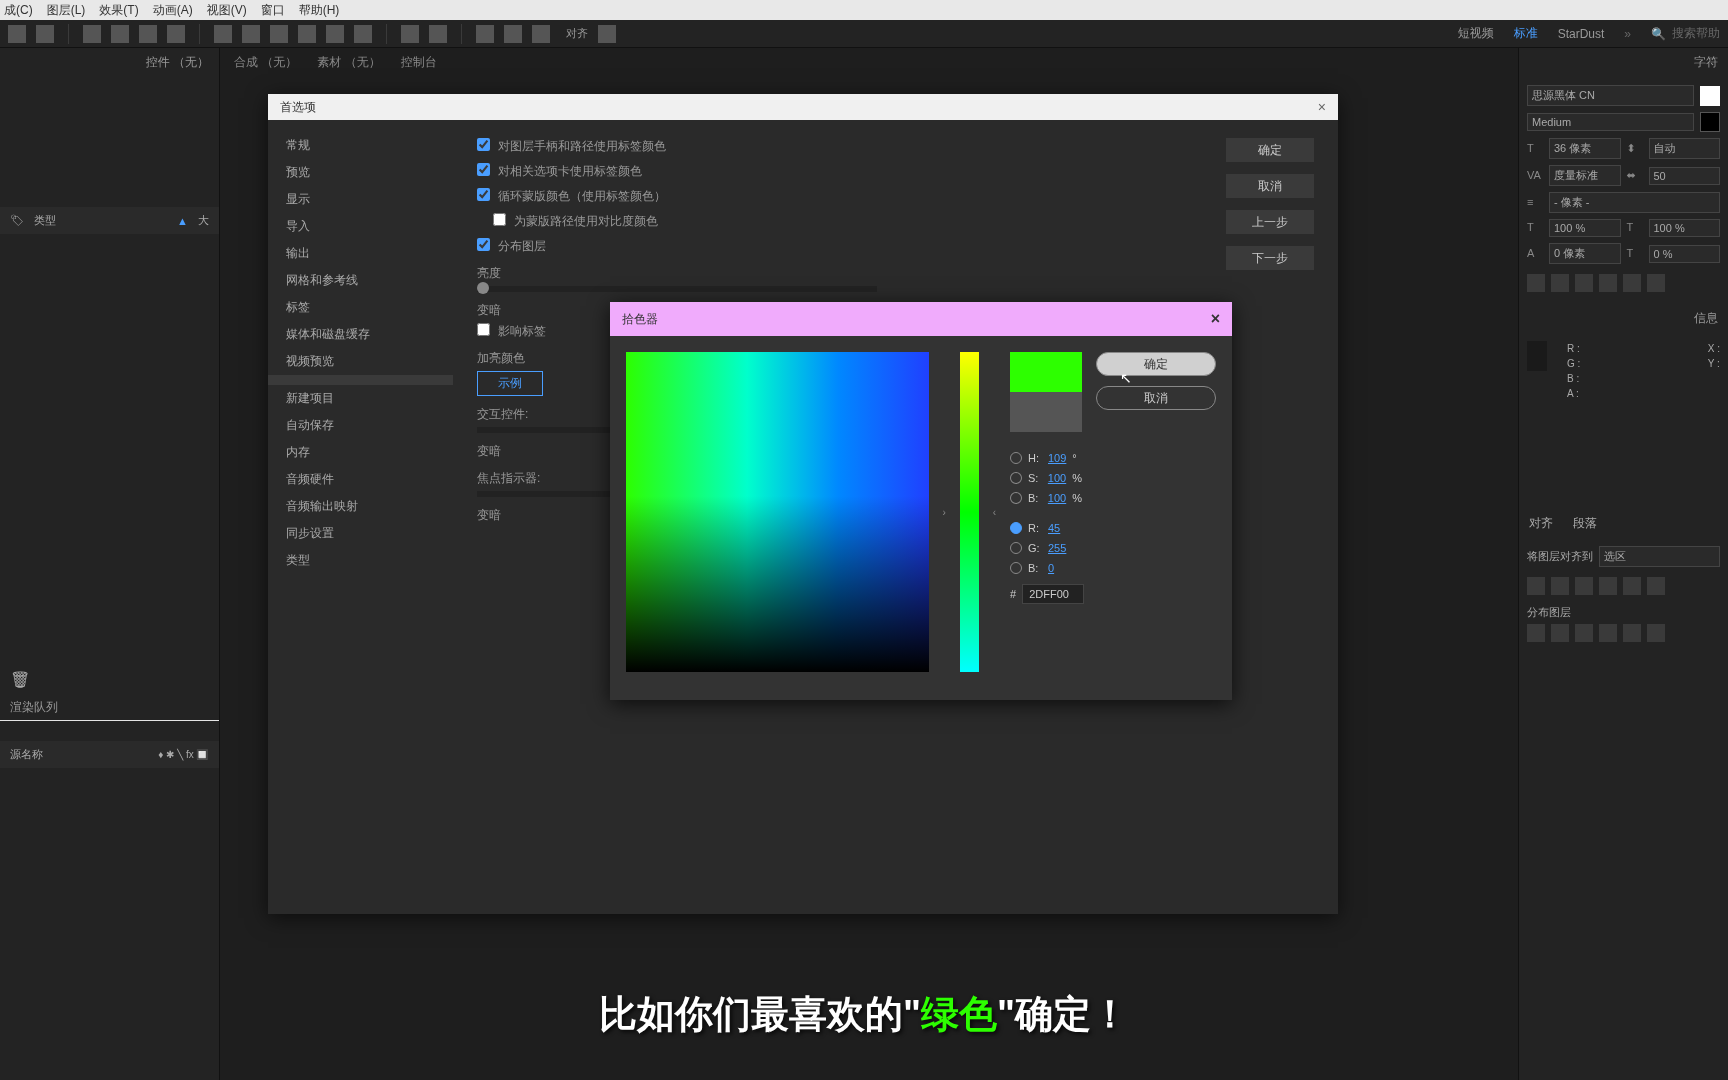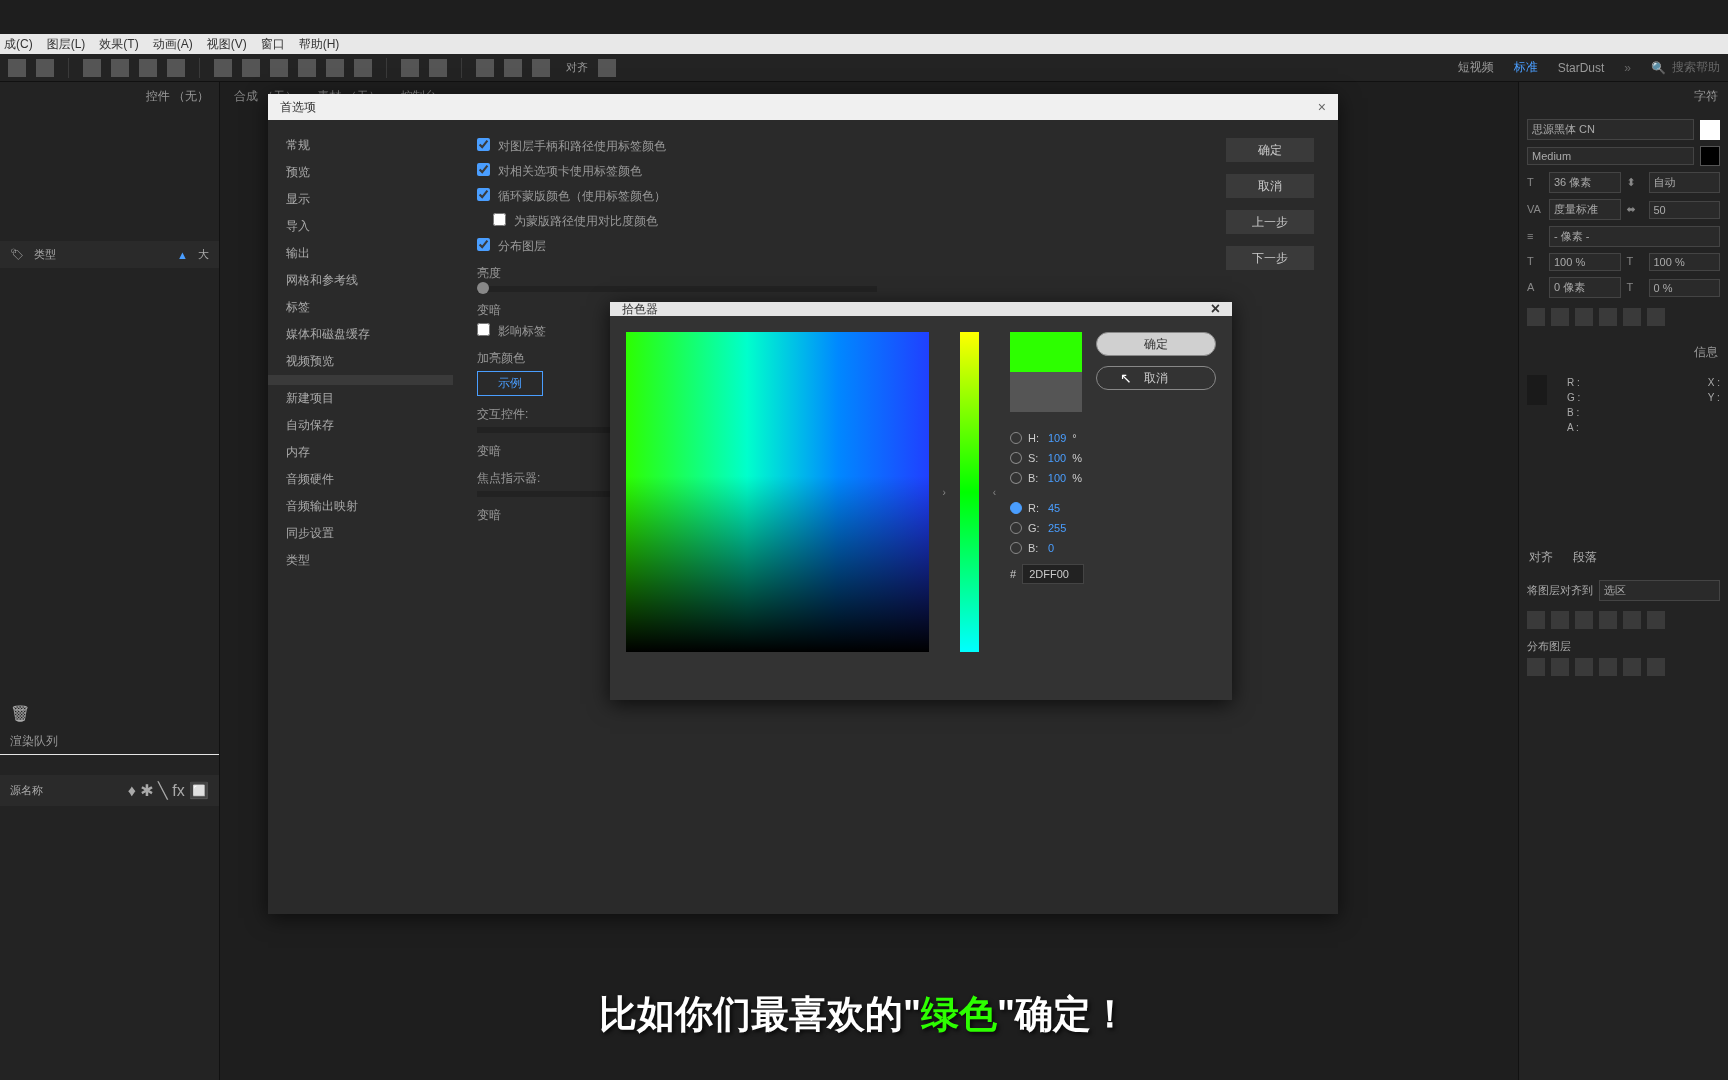--- a/index.html
+++ b/index.html
@@ -1,18 +1,18 @@
 <!DOCTYPE html>
 <html><head>
   <meta charset="utf-8">
   <style>
     * { margin: 0; padding: 0; box-sizing: border-box; font-family: "Microsoft YaHei", sans-serif; }
     body { background: #1e1e1e; color: #aaa; width: 1728px; height: 1080px; overflow: hidden; position: relative; }
     
-    .menubar { height: 20px; background: #e8e8e8; display: flex; align-items: center; padding: 0 4px; font-size: 12px; color: #333; margin-top: 34px; }
+    .menubar { height: 20px; background: #e8e8e8; display: flex; align-items: center; padding: 0 4px; font-size: 12px; color: #333; }
     .menubar span { margin-right: 14px; cursor: pointer; }
     
     .toolbar { height: 28px; background: #232323; border-bottom: 1px solid #111; display: flex; align-items: center; padding: 0 8px; gap: 10px; }
     .tool-icon { width: 18px; height: 18px; background: #555; }
     .tool-sep { width: 1px; height: 20px; background: #3a3a3a; margin: 0 4px; }
     .toolbar-right { margin-left: auto; display: flex; align-items: center; gap: 20px; font-size: 12px; }
     .toolbar-right .ws { color: #999; cursor: pointer; }
     .toolbar-right .ws.active { color: #4a9eff; }
     .search-box { display: flex; align-items: center; gap: 6px; color: #666; font-size: 12px; }
     
@@ -40,37 +40,37 @@
     .prefs-label { font-size: 12px; color: #999; margin: 10px 0 4px; }
     .prefs-btn { position: absolute; right: 24px; width: 88px; height: 24px; background: #3a3a3a; color: #ccc; font-size: 12px; border: none; cursor: pointer; }
     .prefs-btn.ok { top: 18px; }
     .prefs-btn.cancel { top: 54px; }
     .prefs-btn.prev { top: 90px; }
     .prefs-btn.next { top: 126px; }
     .sample-btn { display: inline-block; padding: 3px 20px; border: 1px solid #4a9eff; color: #4a9eff; font-size: 12px; cursor: pointer; }
     
     
     .color-picker { position: absolute; left: 610px; top: 302px; width: 622px; height: 398px; background: #333; box-shadow: 0 4px 20px rgba(0,0,0,.7); z-index: 20; }
-    .cp-header { height: 14px; background: #e5e5e5; display: flex; align-items: center; padding: 0 12px; font-size: 12px; color: #333; }
+    .cp-header { height: 34px; background: #f0abfc; display: flex; align-items: center; padding: 0 12px; font-size: 12px; color: #333; }
     .cp-close { margin-left: auto; cursor: pointer; color: #333; font-size: 16px; font-weight: bold; }
     .cp-body { display: flex; padding: 16px; gap: 14px; }
     .cp-field { width: 322px; height: 320px; position: relative; background: linear-gradient(to right, #fff, rgba(255,255,255,0)), linear-gradient(to top, #000, rgba(0,0,0,0)), #2DFF00; }
     .cp-field::before { content:''; position:absolute; inset:0; background: linear-gradient(to right, #2dff00 0%, #00ffcc 40%, #0088ff 70%, #2040ff 100%); }
     .cp-field::after { content:''; position:absolute; inset:0; background: linear-gradient(to top, #000 0%, rgba(0,0,0,0) 55%); }
     .cp-hue { width: 20px; height: 320px; background: linear-gradient(to bottom, #ff0, #0f0, #0ff); position: relative; }
     .cp-swatch-col { width: 72px; }
     .cp-swatch { width: 72px; height: 40px; }
     .cp-swatch.new { background: #2DFF00; }
     .cp-swatch.old { background: #555; }
     .cp-values { flex: 1; font-size: 11px; color: #ccc; }
     .cp-row { display: flex; align-items: center; gap: 6px; margin-bottom: 8px; }
     .cp-row .radio { width: 12px; height: 12px; border: 1px solid #888; border-radius: 50%; display: inline-block; }
     .cp-row .radio.on { background: #4a9eff; border-color: #4a9eff; }
     .cp-row .lbl { width: 14px; }
-    .cp-row .val { color: #4a9eff; }
+    .cp-row .val { color: #4a9eff; text-decoration: underline; }
     .cp-hex { display: flex; align-items: center; gap: 6px; margin-top: 10px; }
     .cp-hex input { background: #222; border: 1px solid #444; color: #ccc; padding: 3px 6px; font-size: 11px; width: 62px; }
     .cp-btn { width: 120px; height: 24px; border-radius: 12px; border: 1px solid #888; background: none; color: #ccc; font-size: 12px; cursor: pointer; margin-bottom: 10px; display: block; }
     .cp-btn.ok { background: #d0d0d0; color: #333; }
     .cp-btn-col { }
     .cursor-arrow { position: absolute; left: 1120px; top: 370px; z-index: 30; font-size: 14px; color: #fff; }
     
     
     .char-panel { padding: 8px; font-size: 11px; }
     .char-row { display: flex; align-items: center; gap: 6px; margin-bottom: 6px; }
@@ -142,21 +142,21 @@
       <span>类型</span>
       <span style="margin-left:auto;color:#4a9eff">▲</span>
       <span>大</span>
     </div>
     <div style="height:430px"></div>
     <div style="padding:6px 10px">🗑</div>
     <div class="render-q">渲染队列</div>
     <div style="height:20px"></div>
     <div class="proj-header">
       <span>源名称</span>
-      <span style="margin-left:auto;font-size:16px">♦ ✱ ╲ fx 🔲</span>
+      <span style="margin-left:auto;font-size:10px">♦ ✱ ╲ fx 🔲</span>
     </div>
   </div>
 
   <div class="center-col">
     <div style="display:flex;gap:20px;padding:6px 14px;font-size:12px;color:#888">
       <span>合成 （无）</span>
       <span>素材 （无）</span>
       <span>控制台</span>
     </div>
   </div>

